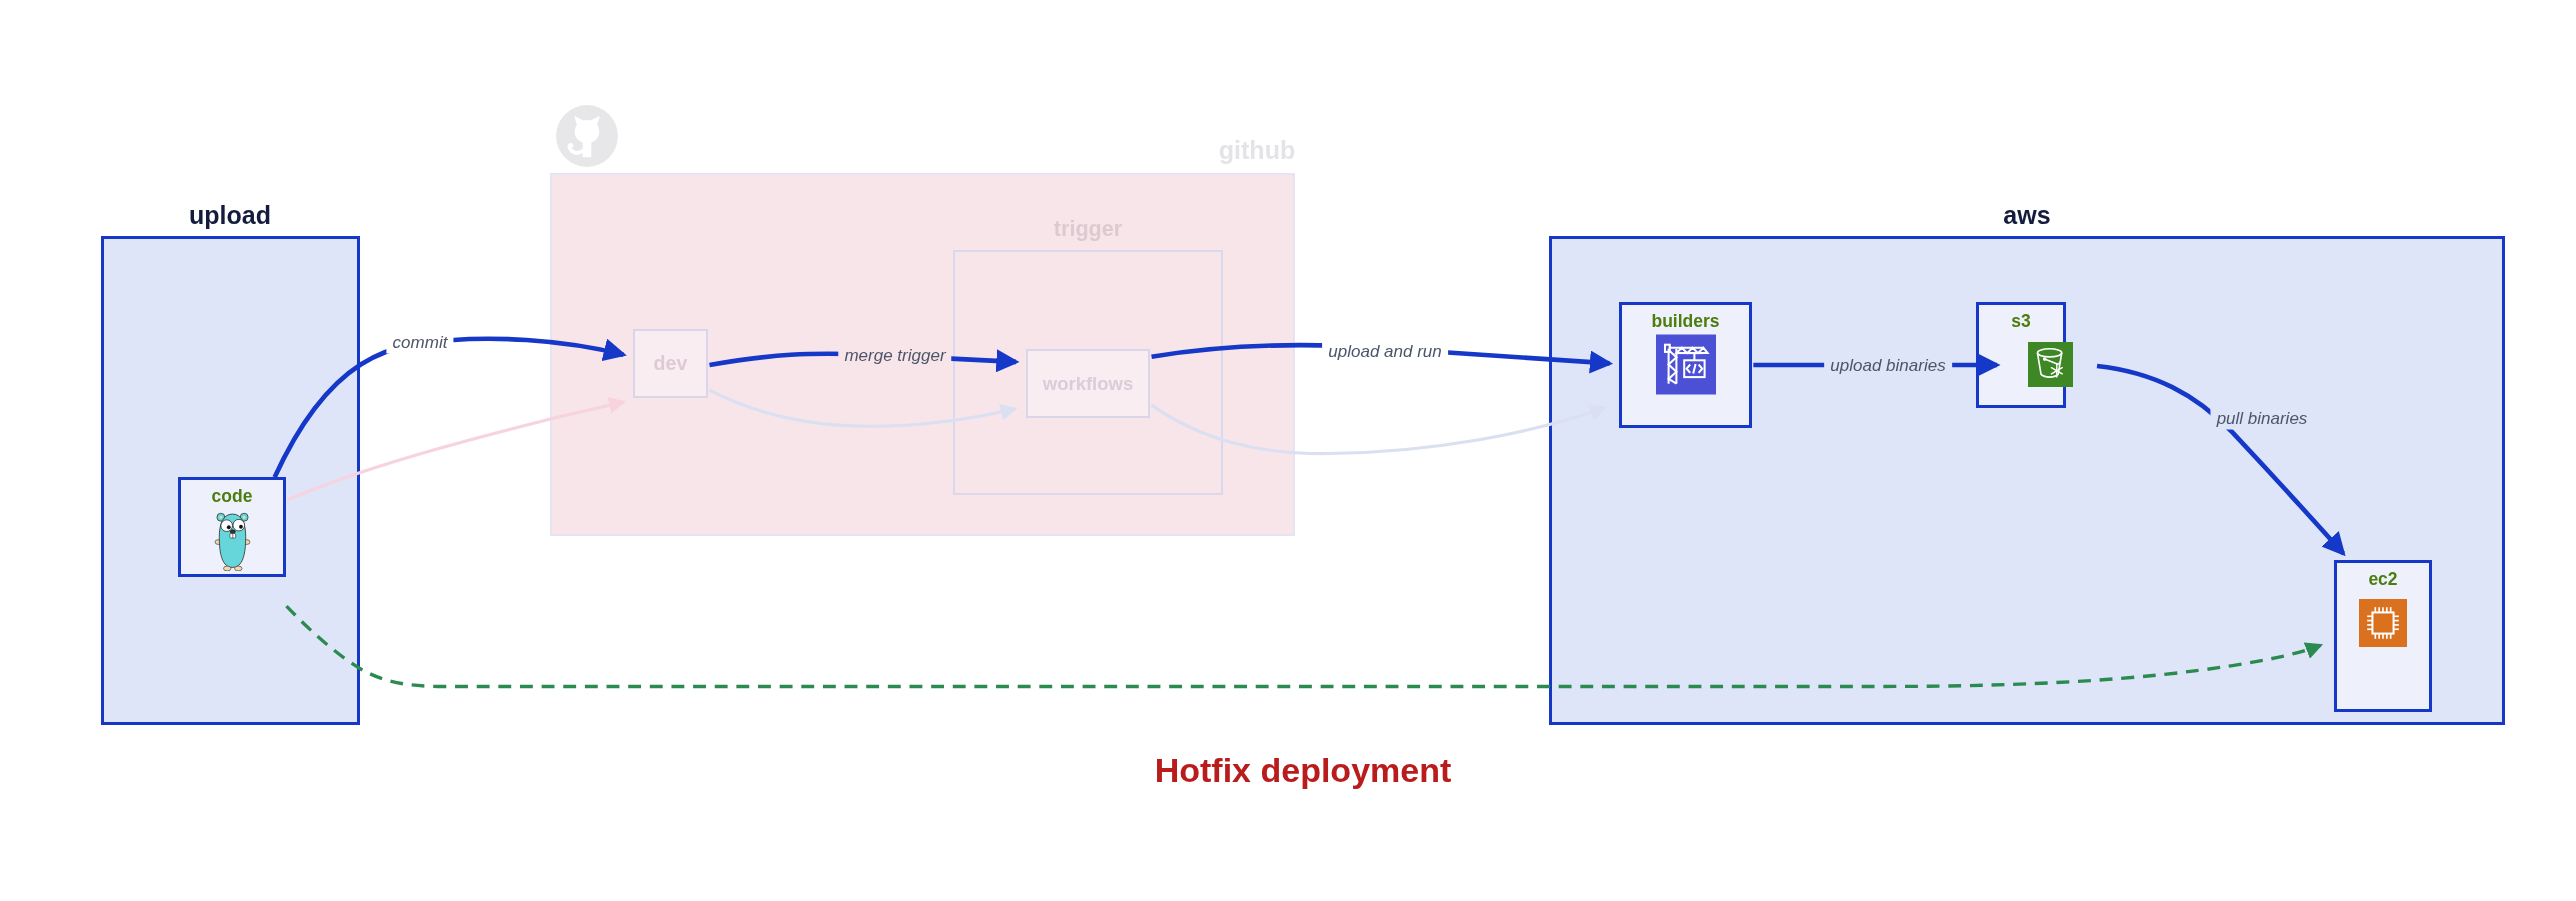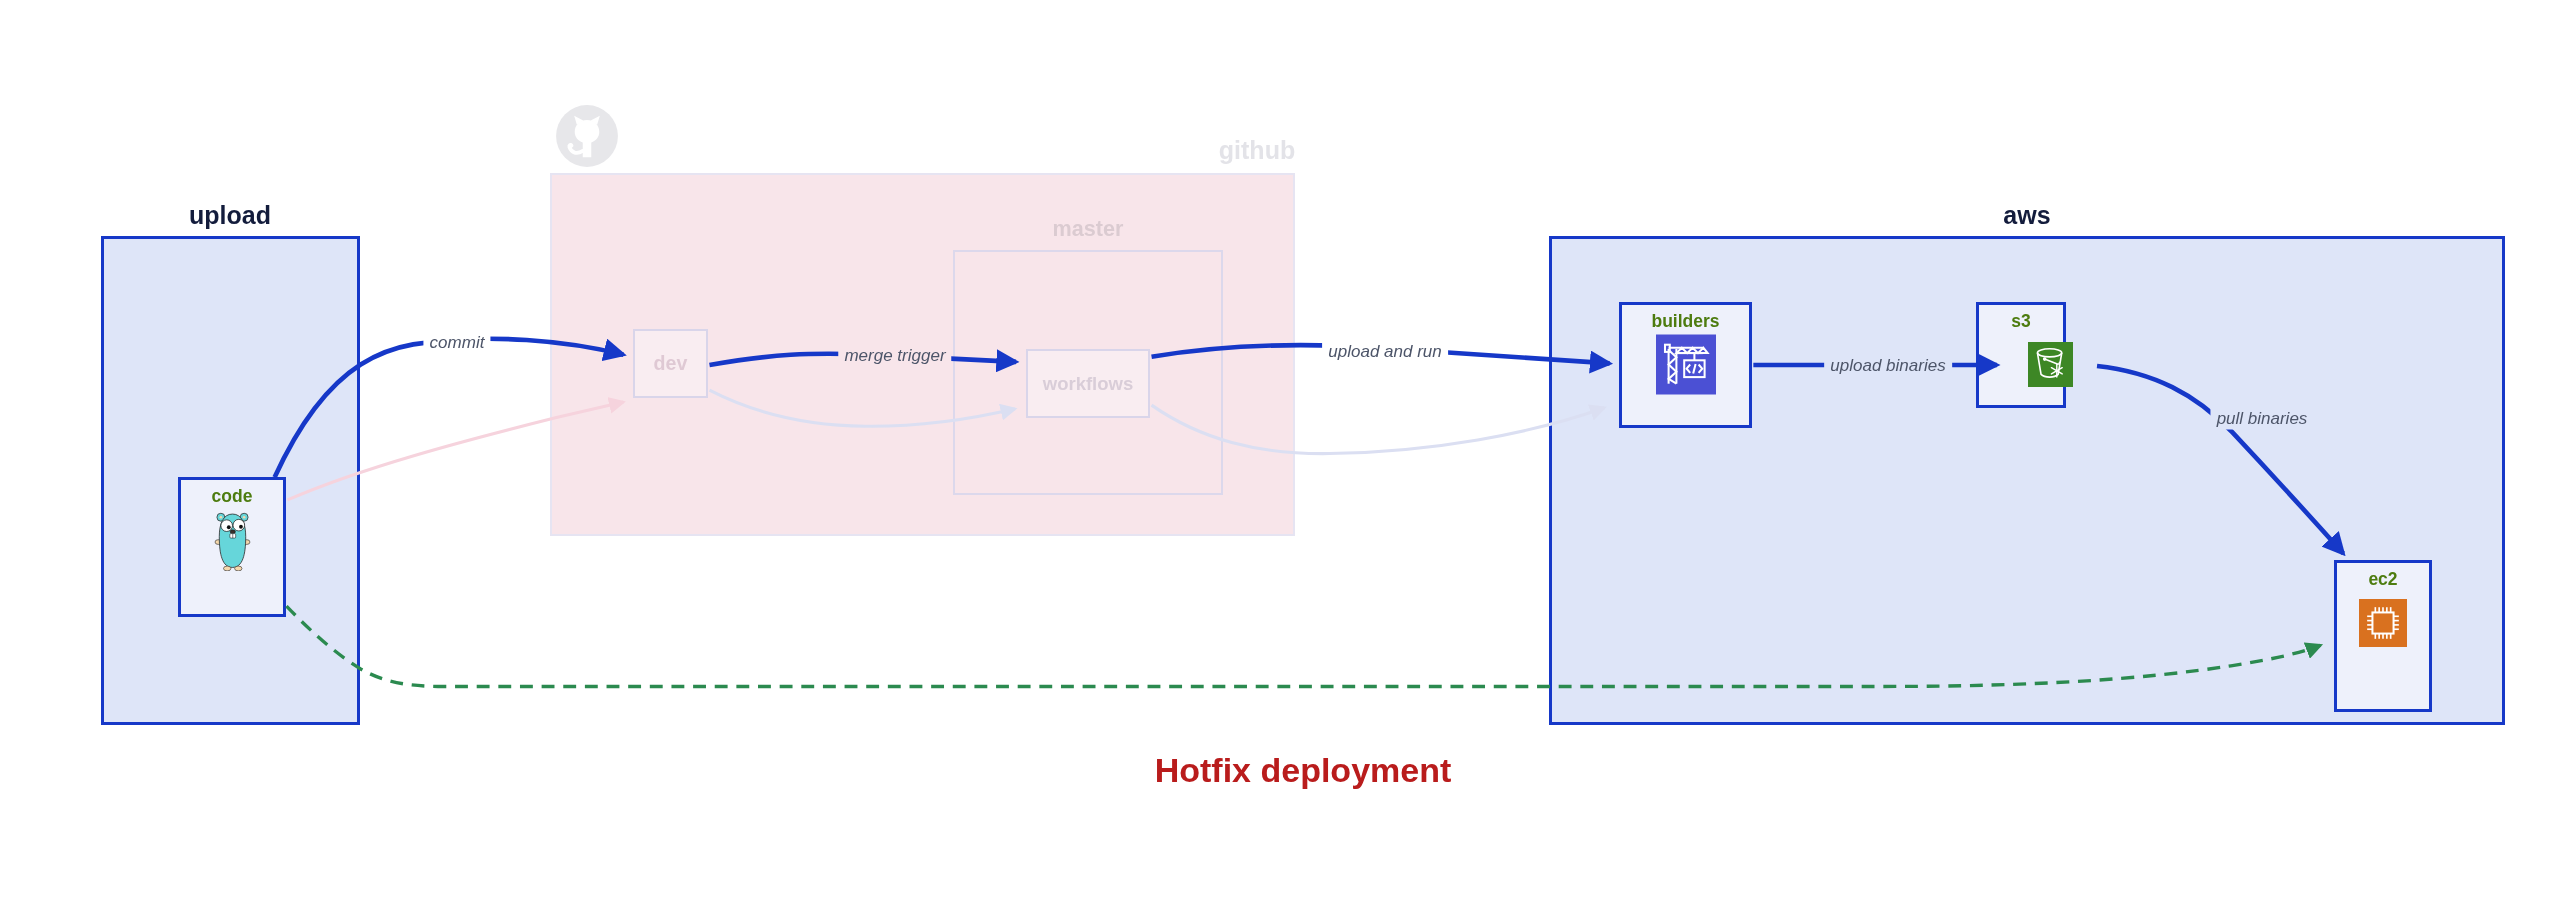--- a/index.html
+++ b/index.html
@@ -51,36 +51,36 @@
 <body>
 
 <div class="canvas">
 
   <div class="clabel" style="left:230px;top:201px;">upload</div>
   <div class="container c-strong" style="left:101px;top:236px;width:259px;height:489px;"></div>
 
   <div class="clabel clabel-faded" style="left:1257px;top:136px;">github</div>
   <div class="container c-pink" style="left:550px;top:173px;width:745px;height:363px;"></div>
 
-  <div class="clabel clabel-master" style="left:1088px;top:216px;">master</div>
+  <div class="clabel clabel-master" style="left:1088px;top:216px;">trigger</div>
   <div class="container c-master" style="left:953px;top:250px;width:270px;height:245px;"></div>
 
   <div class="clabel" style="left:2027px;top:201px;">aws</div>
   <div class="container c-strong" style="left:1549px;top:236px;width:956px;height:489px;"></div>
 
   <svg class="icon" style="left:555px;top:104px;" width="64" height="64" viewBox="0 0 120 120">
     <circle cx="60" cy="60" r="58" fill="#e7e7ea"></circle>
     <path fill="#ffffff" d="M60,30 C47,30 37,39 37,52 C37,62 43,69 52,72 L52,100 L68,100 L68,72
              C77,69 83,62 83,52 C83,39 73,30 60,30 Z"></path>
     <polygon fill="#ffffff" points="41,39 36,22 53,31"></polygon>
     <polygon fill="#ffffff" points="79,39 84,22 67,31"></polygon>
     <path d="M52,88 C41,95 31,92 27,81 C26,77 29,75 31,78" stroke="#ffffff" stroke-width="7" fill="none" stroke-linecap="round"></path>
   </svg>
 
-  <div class="node n-strong" style="left:178px;top:477px;width:108px;height:140px;padding-left:20px;">
+  <div class="node n-strong" style="left:178px;top:477px;width:108px;height:100px;padding-left:20px;">
     <div class="nlabel">code</div>
   </div>
   <svg class="icon" style="left:214px;top:511px;" width="37" height="60" viewBox="0 0 70 112">
     <circle cx="13" cy="11" r="7.5" fill="#66d6da" stroke="#333" stroke-width="1.5"></circle>
     <circle cx="57" cy="11" r="7.5" fill="#66d6da" stroke="#333" stroke-width="1.5"></circle>
     <circle cx="13" cy="11" r="2.5" fill="#f5d8ac"></circle>
     <circle cx="57" cy="11" r="2.5" fill="#f5d8ac"></circle>
     <ellipse cx="8" cy="58" rx="6" ry="4.5" fill="#f5d8ac" stroke="#333" stroke-width="1.2"></ellipse>
     <ellipse cx="62" cy="58" rx="6" ry="4.5" fill="#f5d8ac" stroke="#333" stroke-width="1.2"></ellipse>
     <path d="M35,5 C17,5 10,24 10,48 C10,82 16,106 35,106 C54,106 60,82 60,48 C60,24 53,5 35,5 Z" fill="#66d6da" stroke="#333" stroke-width="1.6"></path>
@@ -194,21 +194,21 @@
     <path d="M533,926 C570,845 625,755 700,707 C732,687 762,675 802,668 C950,645 1105,662 1210,688" stroke="#1638c8" stroke-width="9" fill="none" marker-end="url(#ar-blue)"></path>
     <path d="M1377,708 C1500,687 1570,683 1690,688 C1810,694 1900,698 1972,702" stroke="#1638c8" stroke-width="9" fill="none" marker-end="url(#ar-blue)"></path>
     <path d="M2235,692 C2380,668 2520,664 2680,675 C2860,688 3010,697 3124,705" stroke="#1638c8" stroke-width="9" fill="none" marker-end="url(#ar-blue)"></path>
     <path d="M3403,708 L3876,708" stroke="#1638c8" stroke-width="9" fill="none" marker-end="url(#ar-blue)"></path>
     <path d="M4070,710 C4180,722 4262,765 4332,838 C4420,932 4498,1018 4548,1074" stroke="#1638c8" stroke-width="9" fill="none" marker-end="url(#ar-blue)"></path>
 
     <path d="M556,1176 C600,1222 650,1268 700,1298 C745,1324 790,1331 850,1332 L3650,1332
              C3950,1332 4160,1318 4330,1292 C4412,1279 4462,1268 4504,1252" stroke="#2b8a4f" stroke-width="6.5" fill="none" stroke-dasharray="25 17" marker-end="url(#ar-green)"></path>
   </svg>
 
-  <span class="elabel bg-white" style="left:420px;top:342px;margin-left:37px;">commit</span>
+  <span class="elabel bg-white" style="left:420px;top:342px;">commit</span>
   <span class="elabel bg-pink" style="left:895px;top:355px;">merge trigger</span>
   <span class="elabel bg-white" style="left:1385px;top:351px;">upload and run</span>
   <span class="elabel bg-blue" style="left:1888px;top:365px;">upload binaries</span>
   <span class="elabel bg-blue" style="left:2262px;top:418px;">pull binaries</span>
 
   <div class="title" style="left:1303px;top:751px;">Hotfix deployment</div>
 
 </div>
 
 

